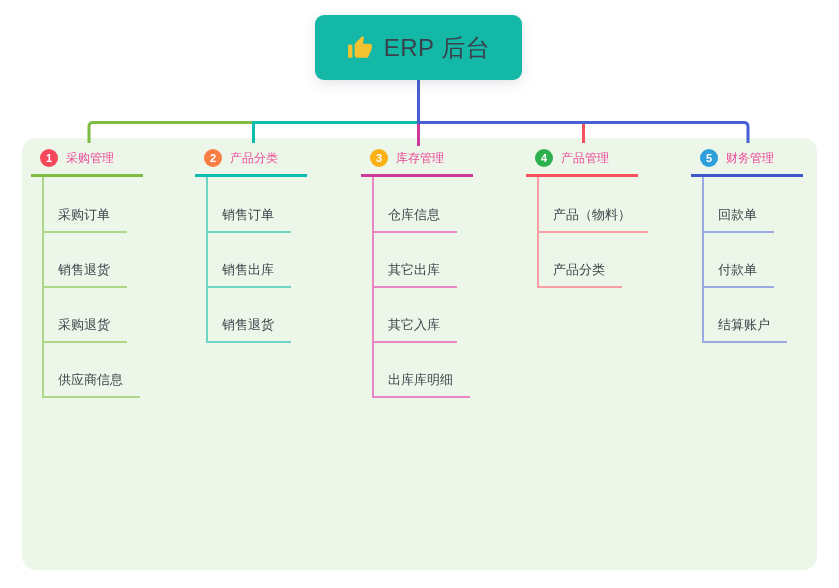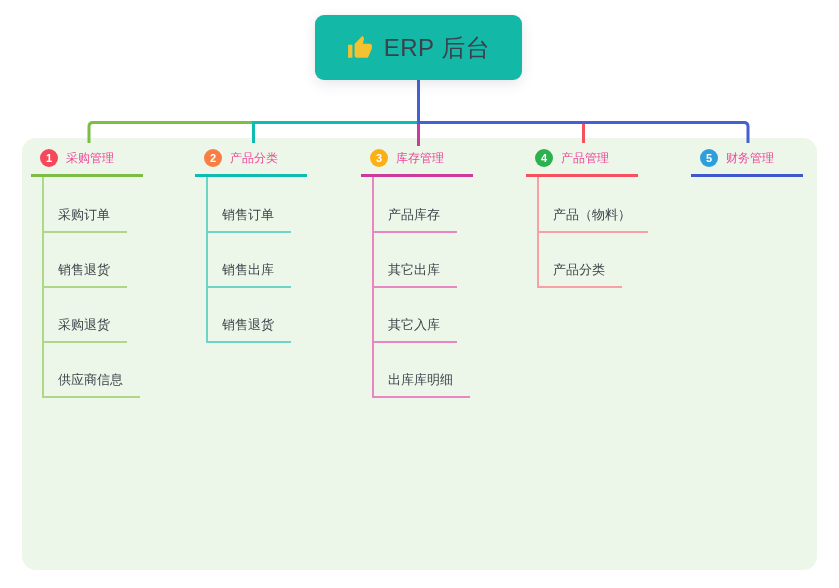--- a/index.html
+++ b/index.html
@@ -105,21 +105,21 @@
       <li>销售退货</li>
     </ul>
   </section>
 
   <section class="branch" style="left: 361px; --line: #CC3A9B; --item-line: #E887C3;">
     <header class="branch-header">
       <span class="badge" style="background: rgb(251, 176, 22);">3</span>
       <span class="branch-title">库存管理</span>
     </header>
     <ul class="branch-items">
-      <li>产品库存</li>
+      <li>仓库信息</li>
       <li>其它出库</li>
       <li>其它入库</li>
       <li>出库库明细</li>
     </ul>
   </section>
 
   <section class="branch" style="left: 526px; --line: #F4525D; --item-line: #F9A0A6;">
     <header class="branch-header">
       <span class="badge" style="background: rgb(45, 177, 79);">4</span>
       <span class="branch-title">产品管理</span>
@@ -128,15 +128,20 @@
       <li>产品（物料）</li>
       <li>产品分类</li>
     </ul>
   </section>
 
   <section class="branch" style="left: 691px; --line: #3E57CD; --item-line: #9AA9E2;">
     <header class="branch-header">
       <span class="badge" style="background: rgb(46, 159, 218);">5</span>
       <span class="branch-title">财务管理</span>
     </header>
+    <ul class="branch-items">
+      <li>回款单</li>
+      <li>付款单</li>
+      <li>结算账户</li>
+    </ul>
   </section>
 
 </div>
 
 </body></html>

